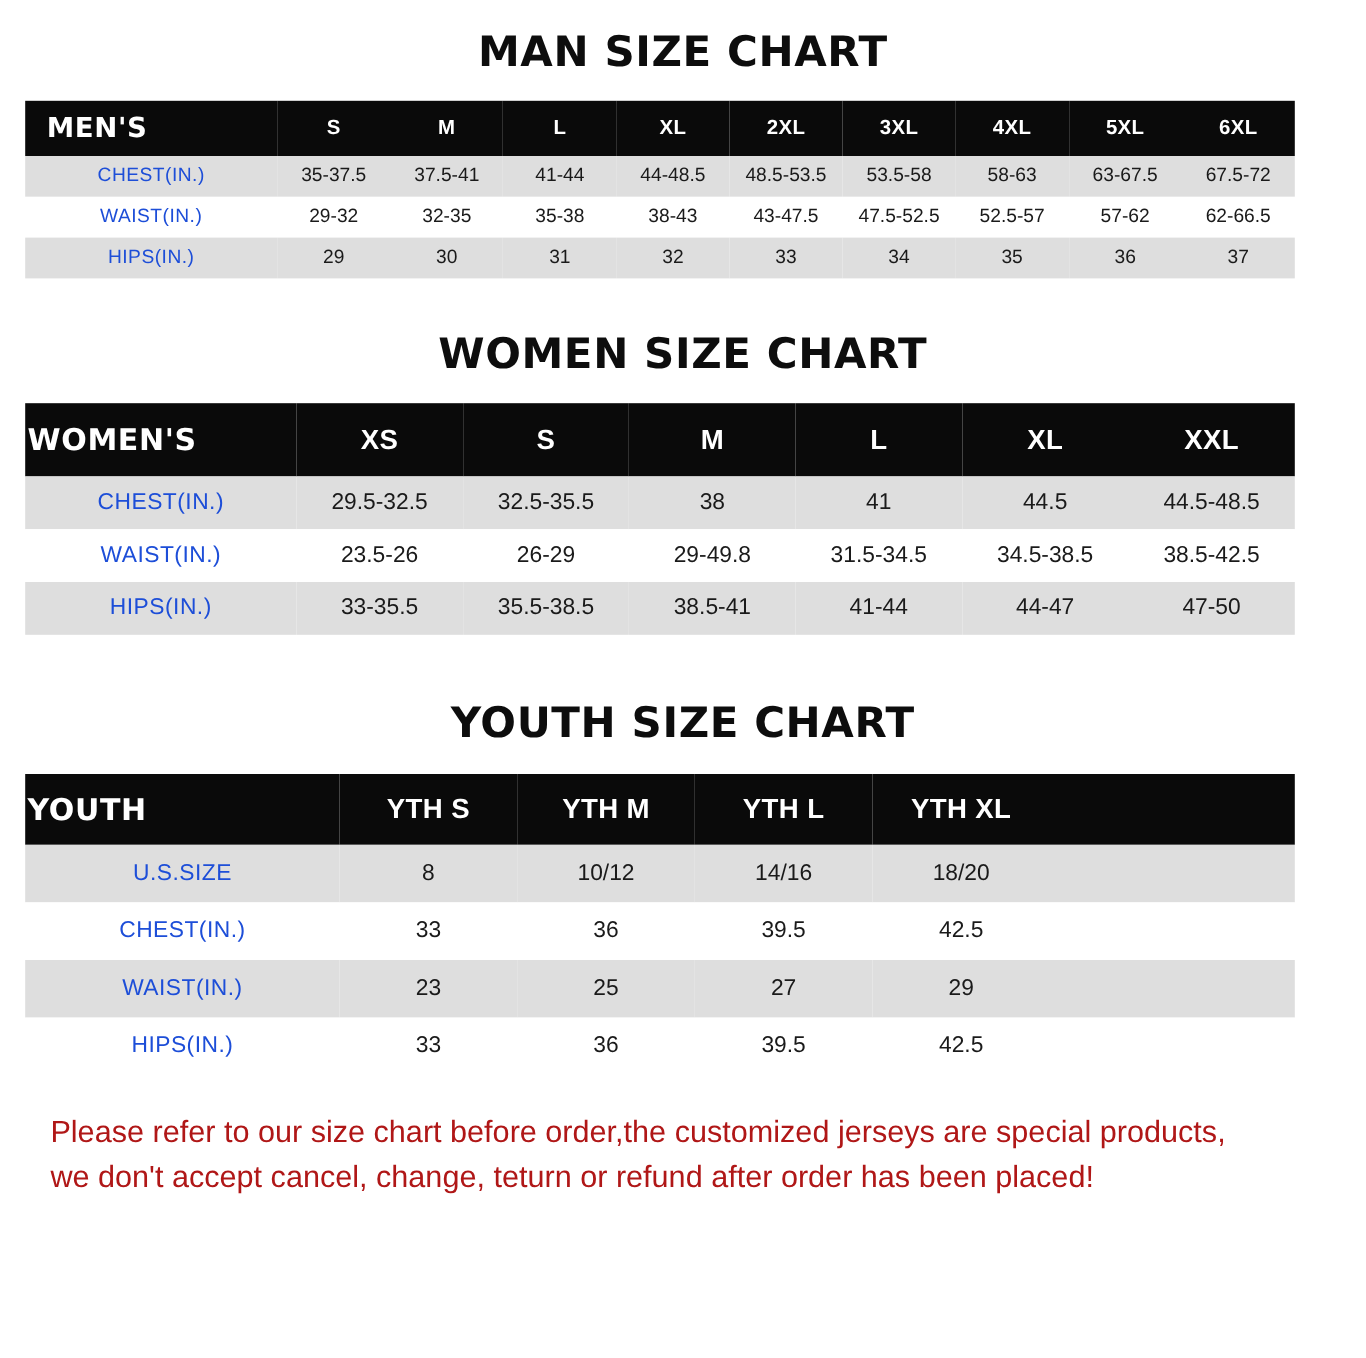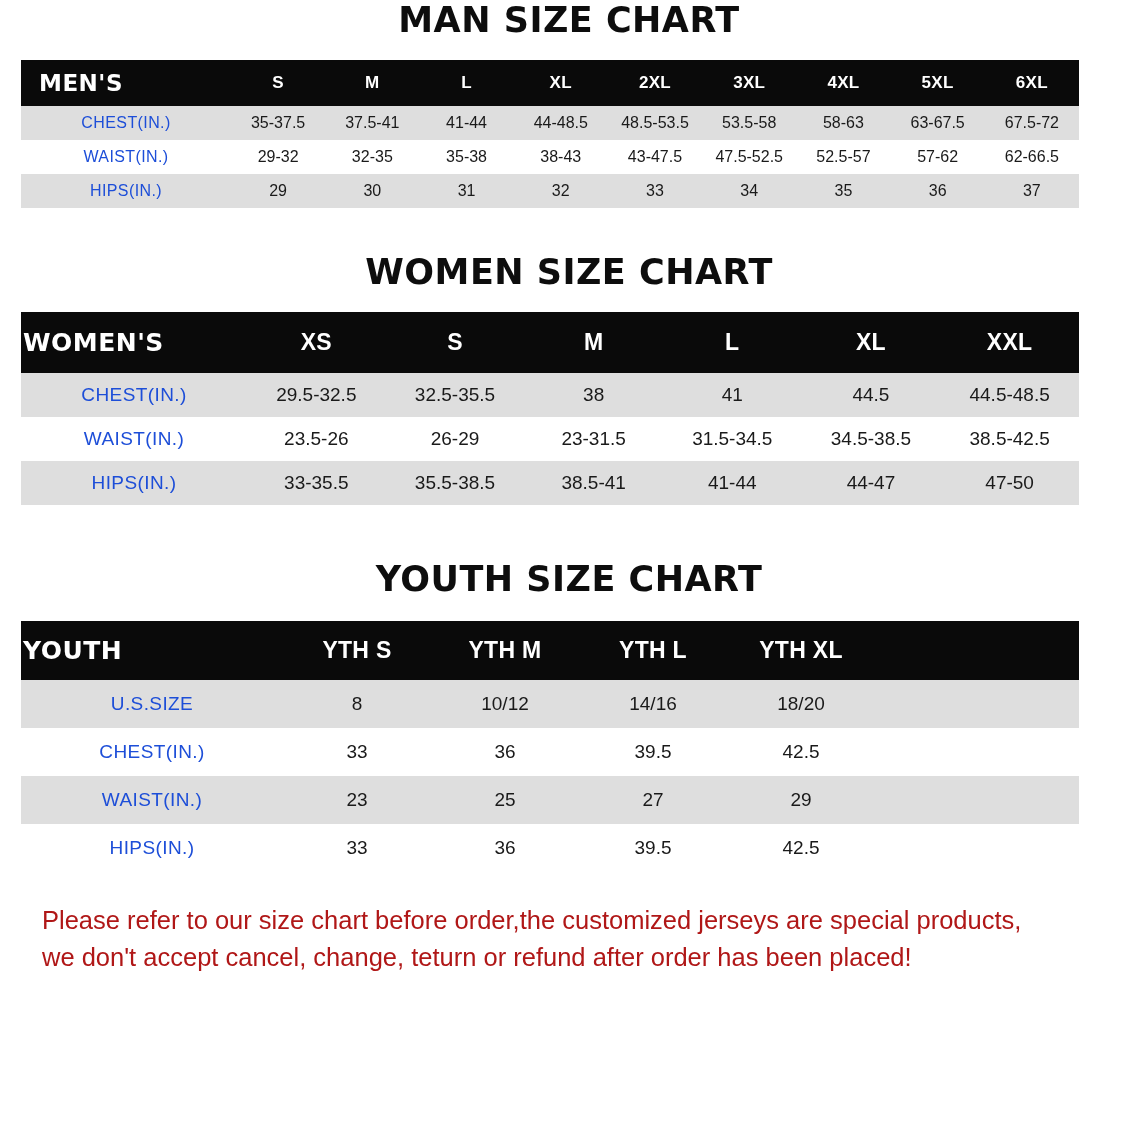--- a/index.html
+++ b/index.html
@@ -43,21 +43,21 @@
 
   
   .section-title {
     text-align: center;
     font-family: "DejaVu Sans", sans-serif;
     font-weight: bold;
     font-size: 35px;
     letter-spacing: 0.5px;
     color: #0d0d0d;
   }
-  .st-man   { margin-bottom: 20px; }
+  .st-man   { margin-top: 24px; margin-bottom: 20px; }
   .st-women { margin-top: 44px; margin-bottom: 20px; }
   .st-youth { margin-top: 54px; margin-bottom: 22px; }
 
   
   .table-wrap {
     margin: 0 21px;
   }
   table.size {
     width: 1058px;
     border-collapse: collapse;
@@ -221,21 +221,21 @@
           <td>32.5-35.5</td>
           <td>38</td>
           <td>41</td>
           <td>44.5</td>
           <td>44.5-48.5</td>
         </tr>
         <tr class="plain">
           <td class="rowlabel">WAIST(IN.)</td>
           <td>23.5-26</td>
           <td>26-29</td>
-          <td>23-31.5</td>
+          <td>29-49.8</td>
           <td>31.5-34.5</td>
           <td>34.5-38.5</td>
           <td>38.5-42.5</td>
         </tr>
         <tr class="shade">
           <td class="rowlabel">HIPS(IN.)</td>
           <td>33-35.5</td>
           <td>35.5-38.5</td>
           <td>38.5-41</td>
           <td>41-44</td>

